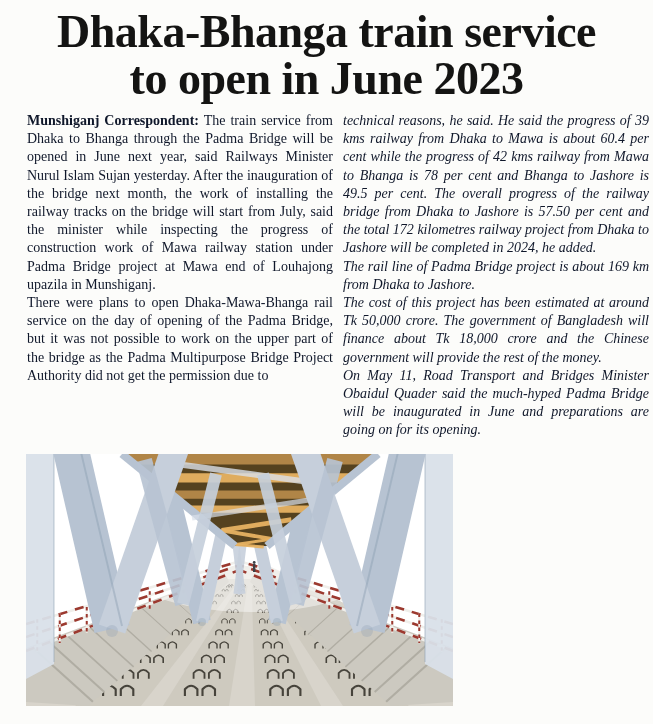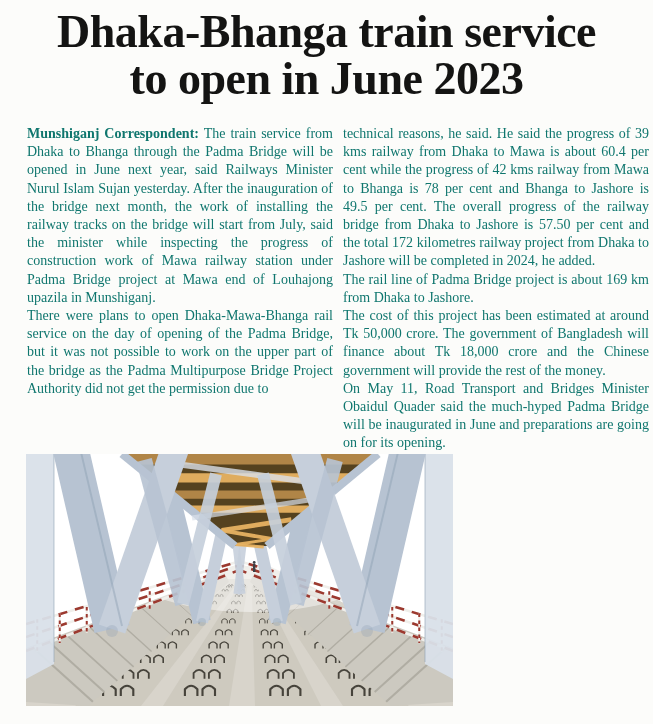--- a/index.html
+++ b/index.html
@@ -20,28 +20,28 @@
     font-family:"Liberation Serif", serif;
     font-weight:700;
     font-size:46px;
     line-height:47px;
     letter-spacing:-0.5px;
     color:#141413;
     margin:0;
   }
   .headline span{display:block;}
   .col{
-    position:absolute;top:125px;width:306px;
+    position:absolute;top:112px;width:306px;
     font-size:14px;line-height:18.2px;
     text-align:justify;
-    color:#0f766e;
+    color:#0f172a;
   }
   .col p{margin:0;padding:0;}
   .col-left{left:27px;height:335px;overflow:hidden;}
-  .col-right{left:343px;height:605px;overflow:hidden;}
+  .col-right{left:343px;height:605px;overflow:hidden;font-style:italic;}
   .lead-in{font-weight:700;}
   .wrap-spacer-top{float:left;width:0;height:335px;}
   .wrap-spacer-photo{float:left;clear:left;width:117px;height:270px;}
   .photo{
     position:absolute;left:26px;top:454px;width:427px;height:252px;
     background:#fff;
     outline:1px solid #ececе8;
   }
   .photo svg{display:block;width:100%;height:100%;}
 </style>

